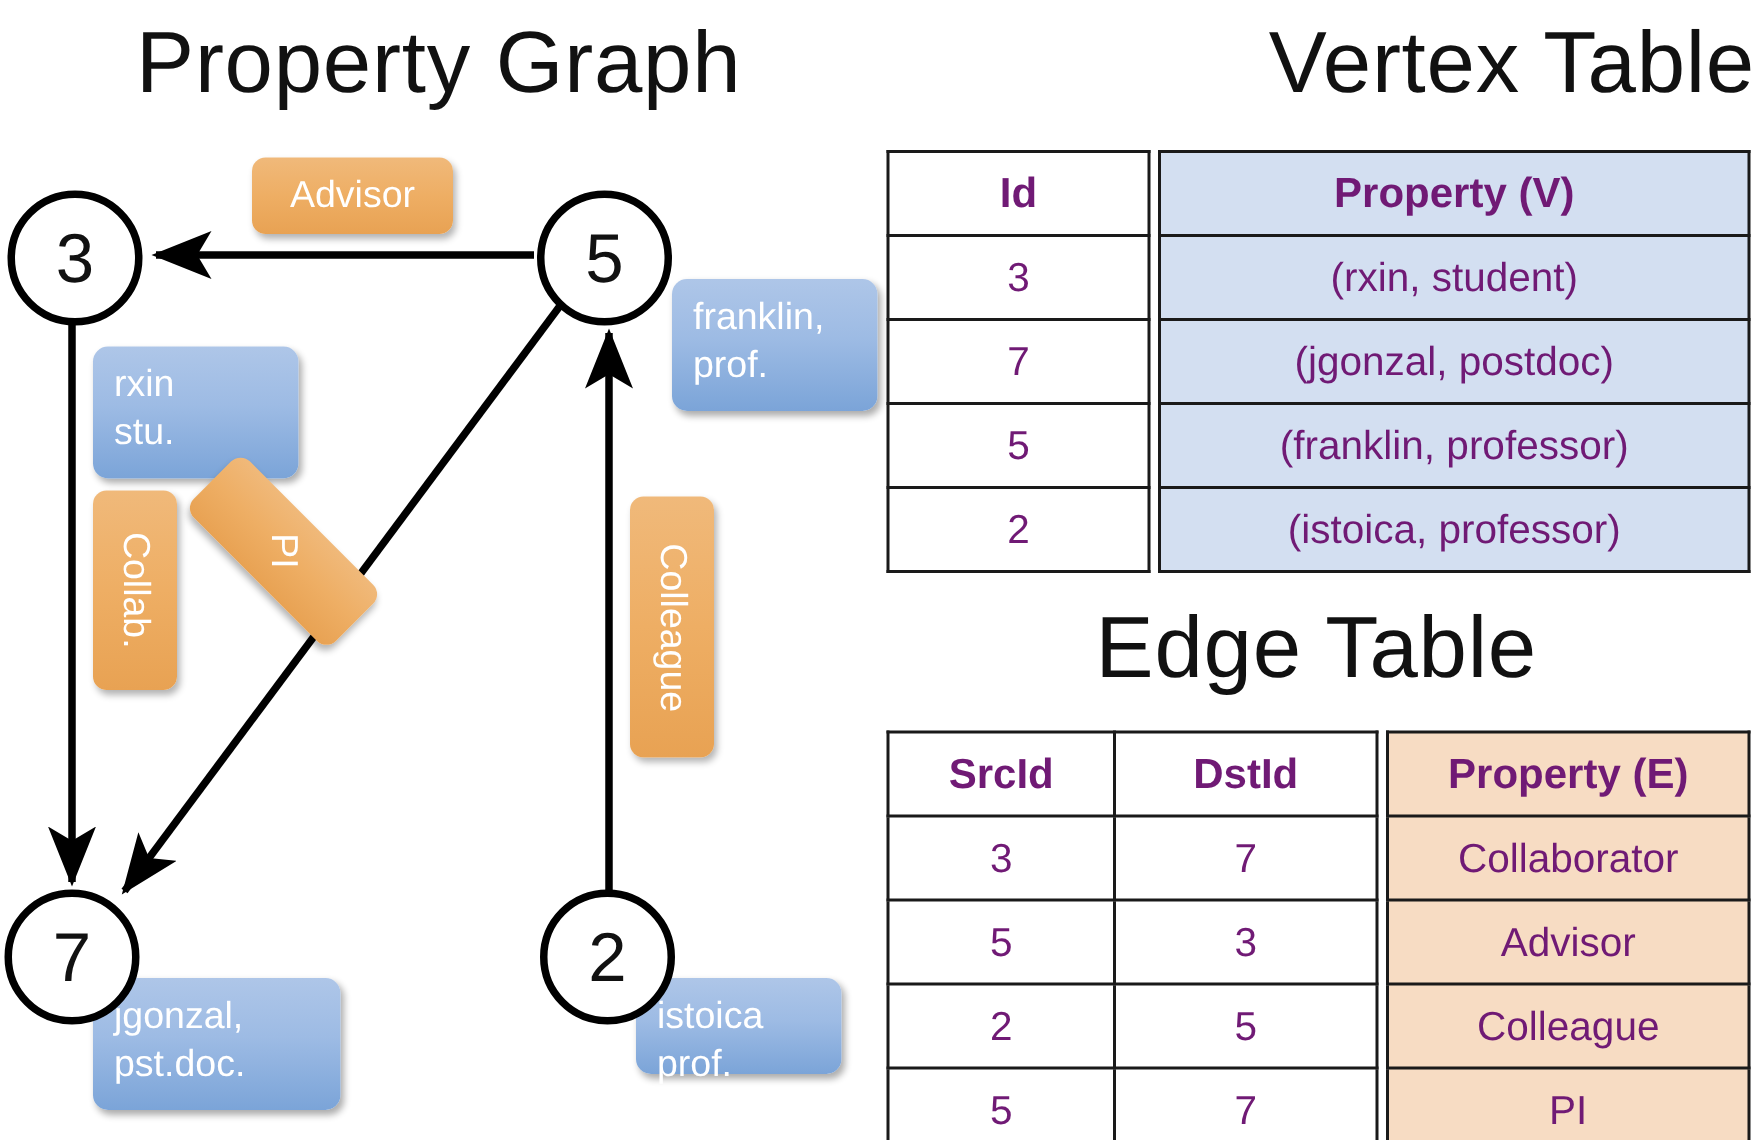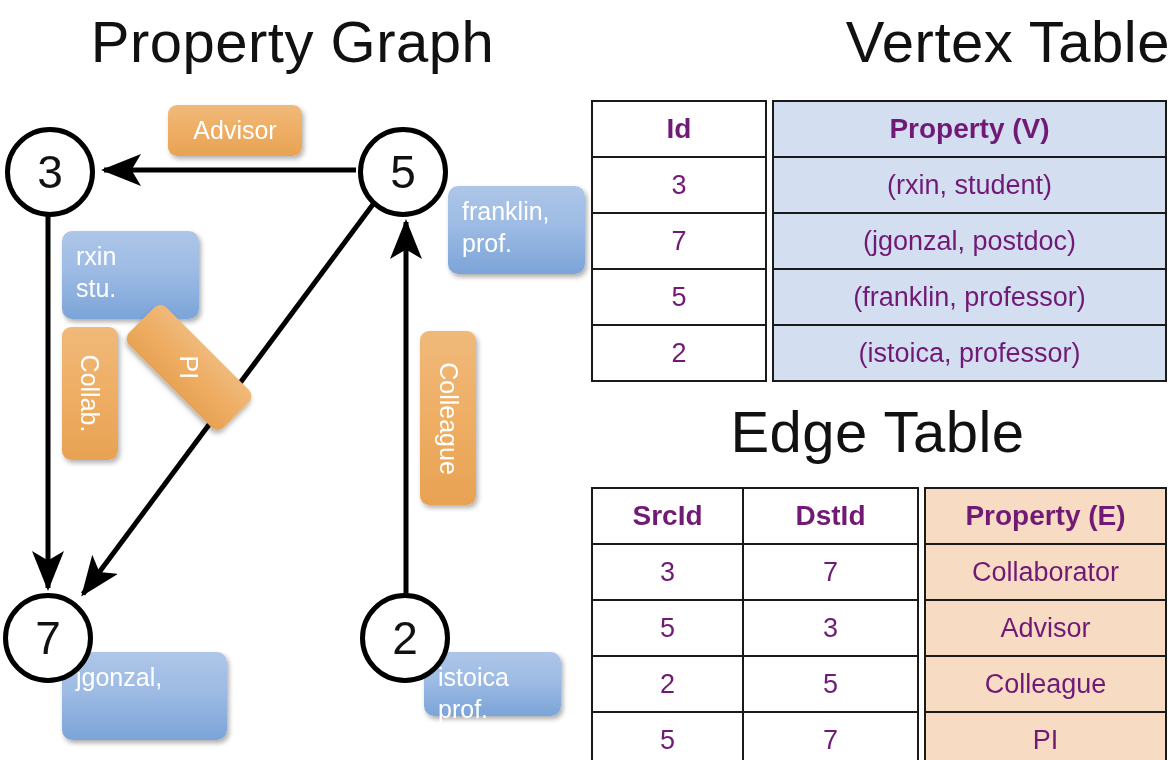--- a/index.html
+++ b/index.html
@@ -151,20 +151,21 @@
     <div>stu.</div>
   </div>
 
   <div class="node-label" style="left:448px; top:186px; width:137px; height:88px;">
     <div>franklin,</div>
     <div>prof.</div>
   </div>
 
   <div class="node-label" style="left:62px; top:652px; width:165px; height:88px;">
     <div>jgonzal,</div>
+    <div>pst.doc.</div>
   </div>
 
   <div class="node-label" style="left:424px; top:652px; width:137px; height:64px;">
     <div>istoica</div>
     <div>prof.</div>
   </div>
 
   <div class="node-circle" style="left:5px; top:127px; width:90px; height:90px;">3</div>
   <div class="node-circle" style="left:358px; top:127px; width:90px; height:90px;">5</div>
   <div class="node-circle" style="left:3px; top:593px; width:90px; height:90px;">7</div>

